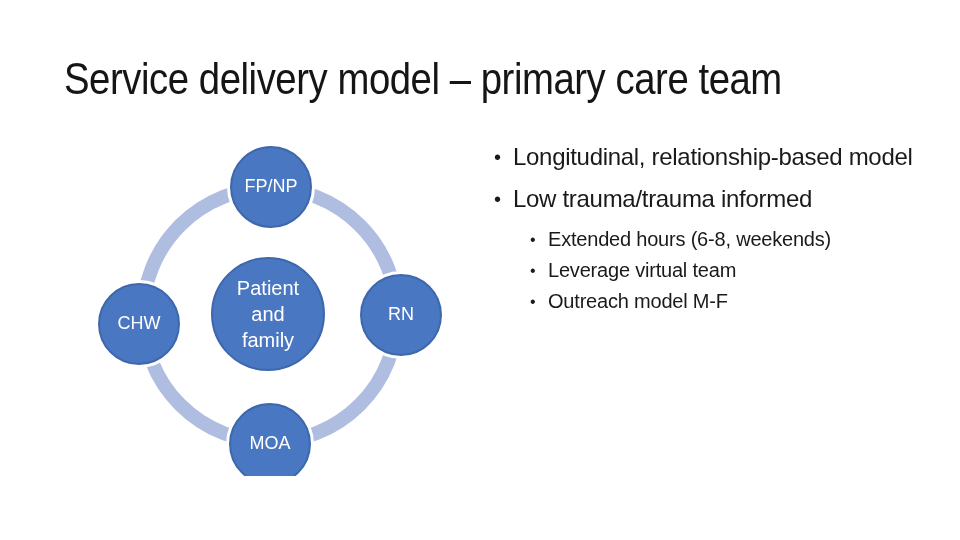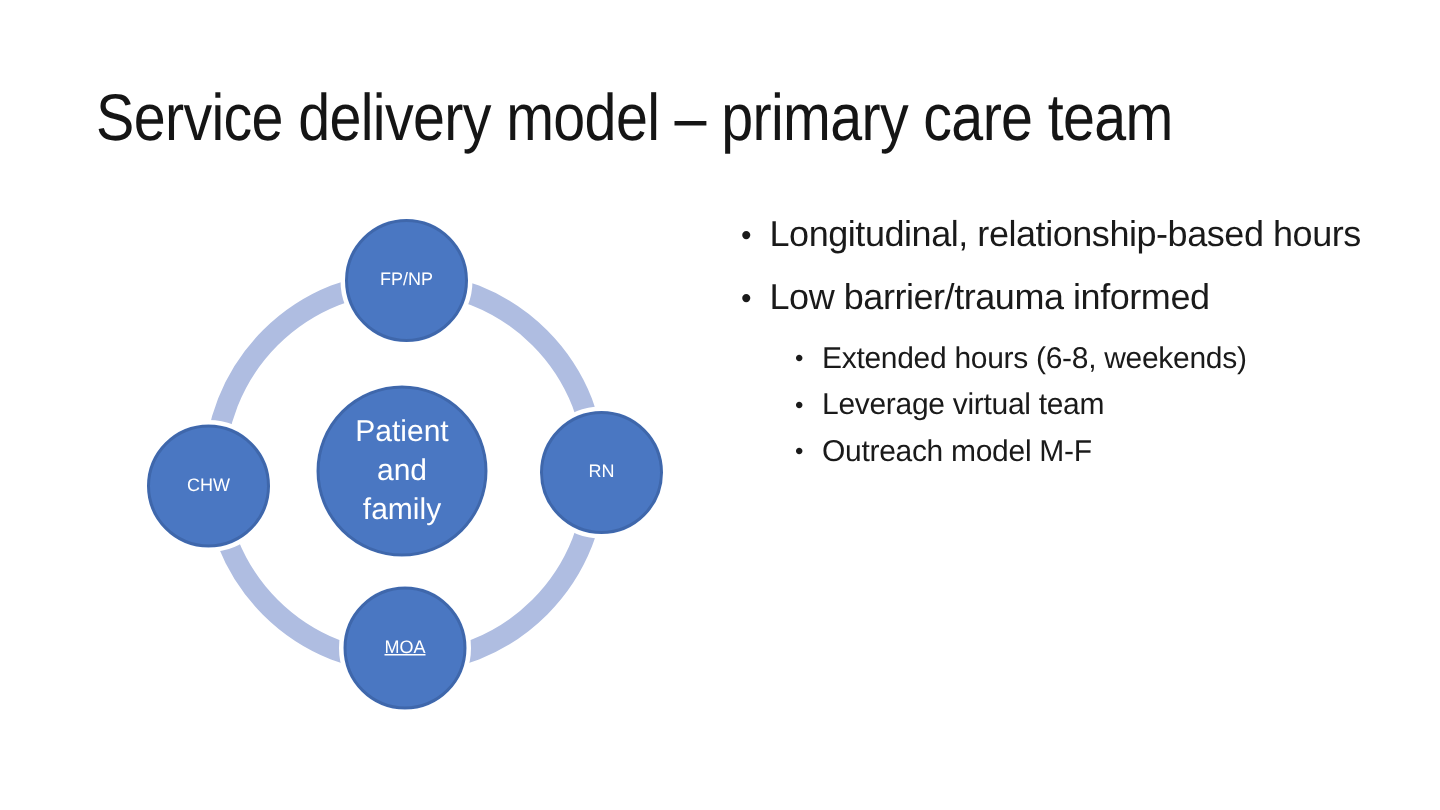--- a/index.html
+++ b/index.html
@@ -53,28 +53,28 @@
     box-shadow: inset 0 0 0 2px rgba(42, 74, 130, 0.35);
     display: flex;
     align-items: center;
     justify-content: center;
     text-align: center;
     color: var(--node-text, #ffffff);
     z-index: 2;
   }
   .node .node-label { display: block; }
 
-  .node--satellite { width: 88px; height: 88px; font-size: 12px; line-height: 1.1; }
+  .node--satellite { width: 88px; height: 88px; font-size: 18px; line-height: 1.1; }
   .node--center    { width: 120px; height: 120px; font-size: 20px; line-height: 1.3; }
   .node--center .node-label { width: 72px; }
 
   .node--top    { left: 227px; top: 143px; }
   .node--left   { left:  95px; top: 280px; }
   .node--right  { left: 357px; top: 271px; }
-  .node--bottom { left: 226px; top: 388px; text-decoration: underline; }
+  .node--bottom { left: 226px; top: 400px; }
   .node--middle { left: 208px; top: 254px; }
 
   
   .bullets {
     position: absolute;
     left: 484px;
     top: 140px;
     width: 450px;
   }
   .bullets ul { list-style: none; margin: 0; padding: 0; }
@@ -138,25 +138,25 @@
 
     <div class="node node--satellite node--bottom">
       <span class="node-label">MOA</span>
     </div>
   </div>
 
   <div class="bullets">
     <ul>
       <li class="bullet-l1">
         <span class="marker">•</span>
-        <span class="bullet-text">Longitudinal, relationship-based hours</span>
+        <span class="bullet-text">Longitudinal, relationship-based model</span>
       </li>
       <li class="bullet-l1">
         <span class="marker">•</span>
-        <span class="bullet-text">Low barrier/trauma informed</span>
+        <span class="bullet-text">Low trauma/trauma informed</span>
       </li>
       <li style="list-style:none">
         <ul class="sub-bullets">
           <li class="bullet-l2">
             <span class="marker">•</span>
             <span class="bullet-text">Extended hours (6-8, weekends)</span>
           </li>
           <li class="bullet-l2">
             <span class="marker">•</span>
             <span class="bullet-text">Leverage virtual team</span>

